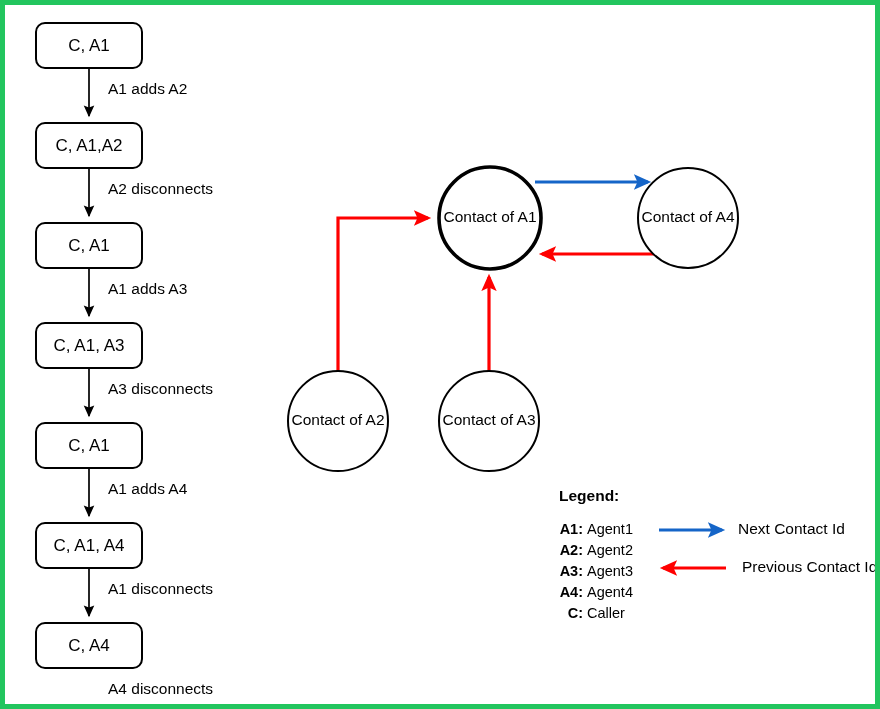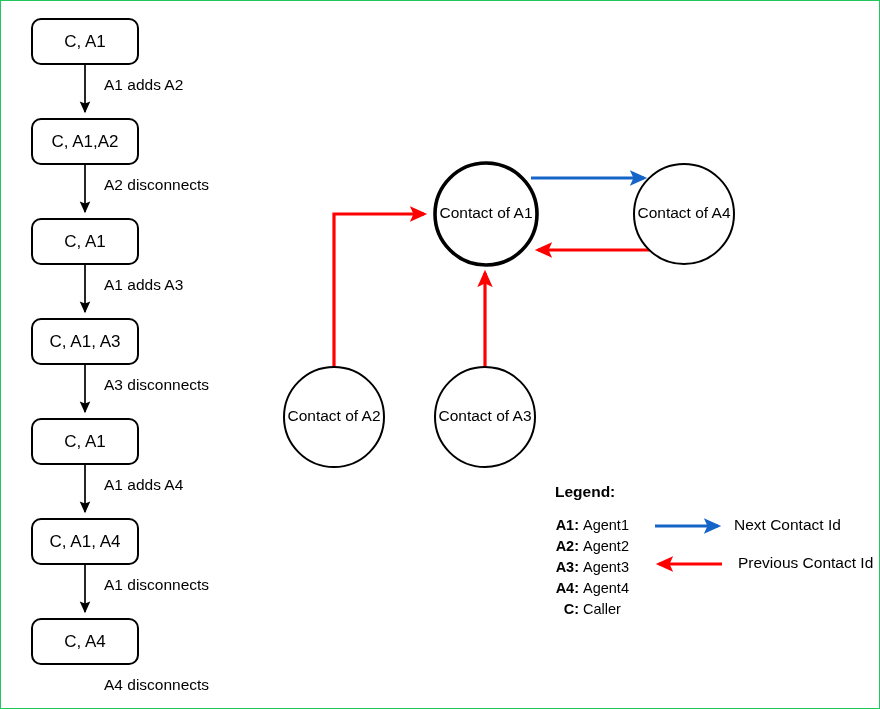--- a/index.html
+++ b/index.html
@@ -9,21 +9,21 @@
     background: #ffffff;
   }
   body {
     font-family: "Liberation Sans", sans-serif;
   }
   #page {
     position: relative;
     width: 880px;
     height: 709px;
     background: #ffffff;
-    border: 1px solid #22c55e;
+    border: 5px solid #22c55e;
     box-sizing: border-box;
     overflow: hidden;
   }
   #diagram-svg {
     position: absolute;
     left: 0;
     top: 0;
     width: 880px;
     height: 709px;
   }

